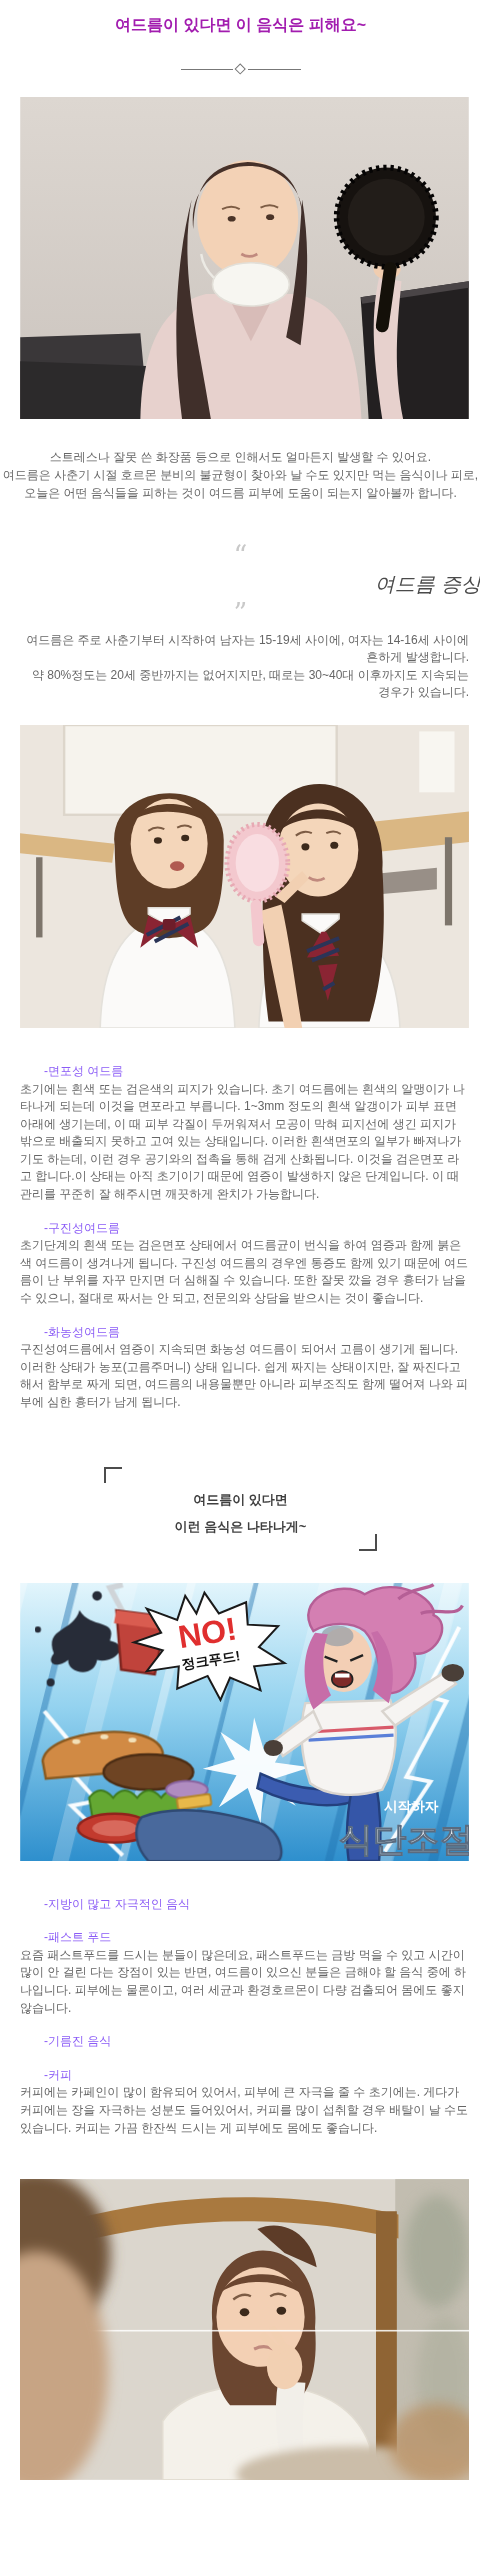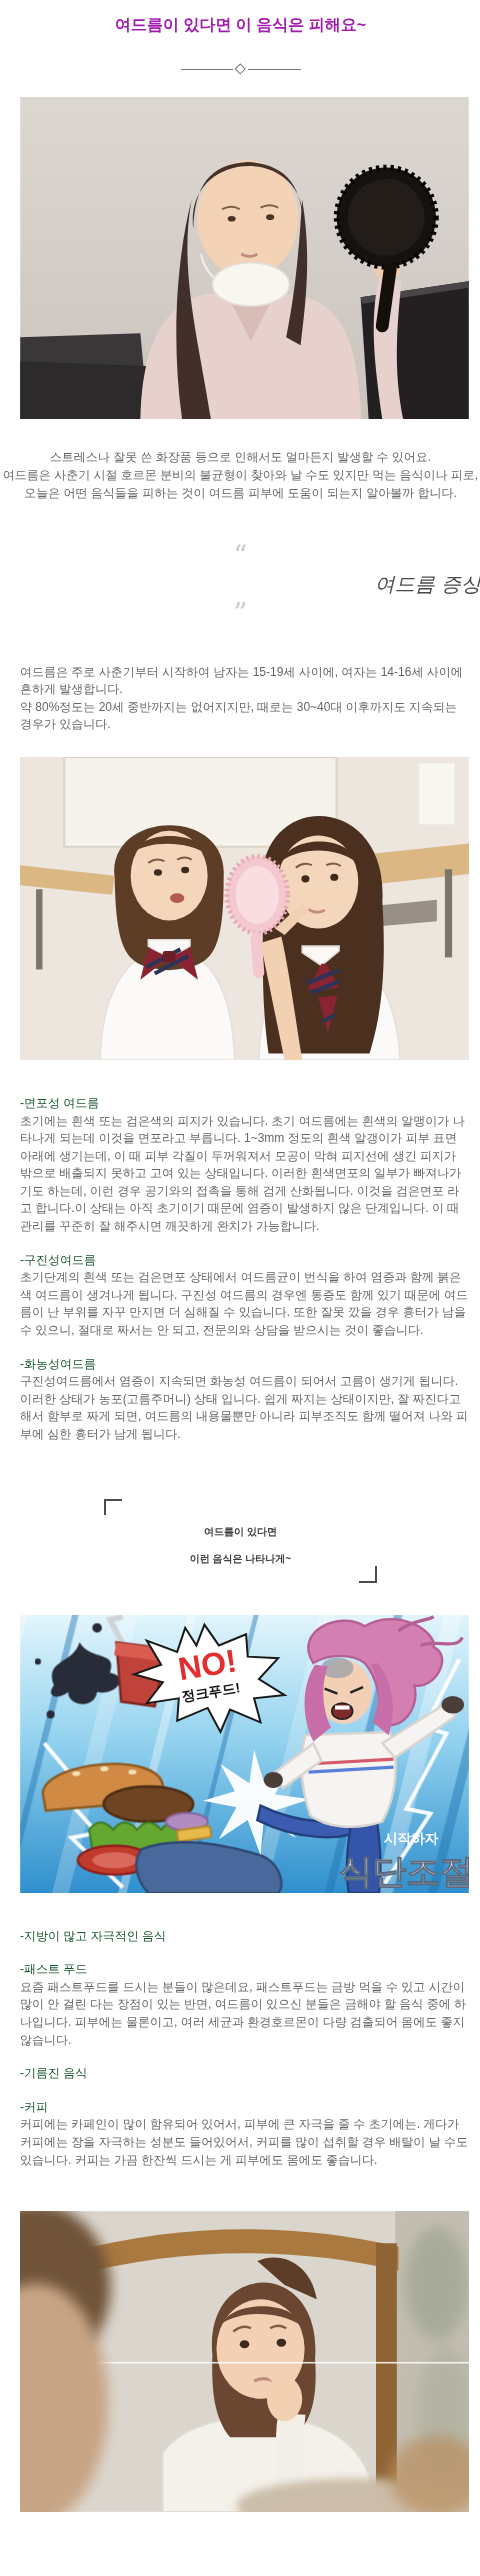--- a/index.html
+++ b/index.html
@@ -43,36 +43,36 @@
     font-family:"DejaVu Serif","Liberation Serif",serif;
     font-size:27px;color:#c9c9c9;line-height:24px;
   }
   .quote-text{
     font-family:"DejaVu Serif","Liberation Serif",serif;
     font-style:italic;
     font-size:20px;color:#4a4a4a;
     line-height:27px;margin:3.2px 0;text-align:right;
   }
   .content{margin:0 12px 0 20px;font-size:12px;color:#666;}
-  .sect-intro{margin-top:38px;line-height:17.6px;}
+  .sect-intro{margin-top:6px;line-height:17.6px;text-align:right;}
   .types{margin-top:35px;}
   .t-block{margin-top:16px;}
   .t-block:first-child{margin-top:0;}
-  .t-head{line-height:17.6px;color:#14532d;}
+  .t-head{line-height:17.6px;color:#8b5cf6;margin-left:24px;}
   .t-body{line-height:17.6px;}
   .foods-header{
     position:relative;
     width:289px;margin:55px auto 0 auto;height:84px;
   }
   .bracket{position:absolute;width:16px;height:14.4px;}
   .bracket.tl{left:8px;top:0;border-left:2.4px solid #4c4c4c;border-top:2.4px solid #4c4c4c;}
   .bracket.br{right:8px;bottom:0;border-right:2.4px solid #4c4c4c;border-bottom:2.4px solid #4c4c4c;}
   .foods-header .fh-lines{
     position:absolute;left:0;right:0;top:19px;
-    text-align:center;font-size:10px;font-weight:bold;color:#3f3f3f;
+    text-align:center;font-size:13px;font-weight:bold;color:#3f3f3f;
   }
   .foods-header .fh-lines .ln{line-height:27px;}
   .cartoon{margin:32px 12px 0 20px;}
   .foods{margin-top:32px;}
 </style>
 </head>
 <body>
 
 <div class="page">
 

